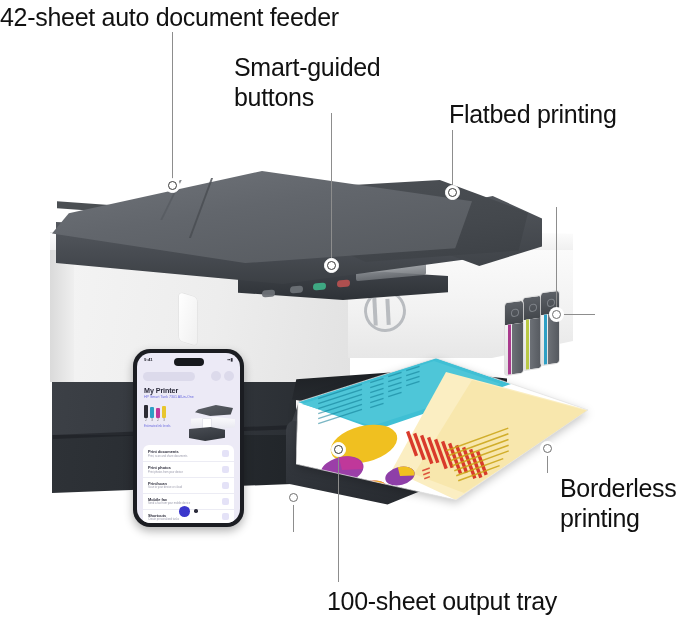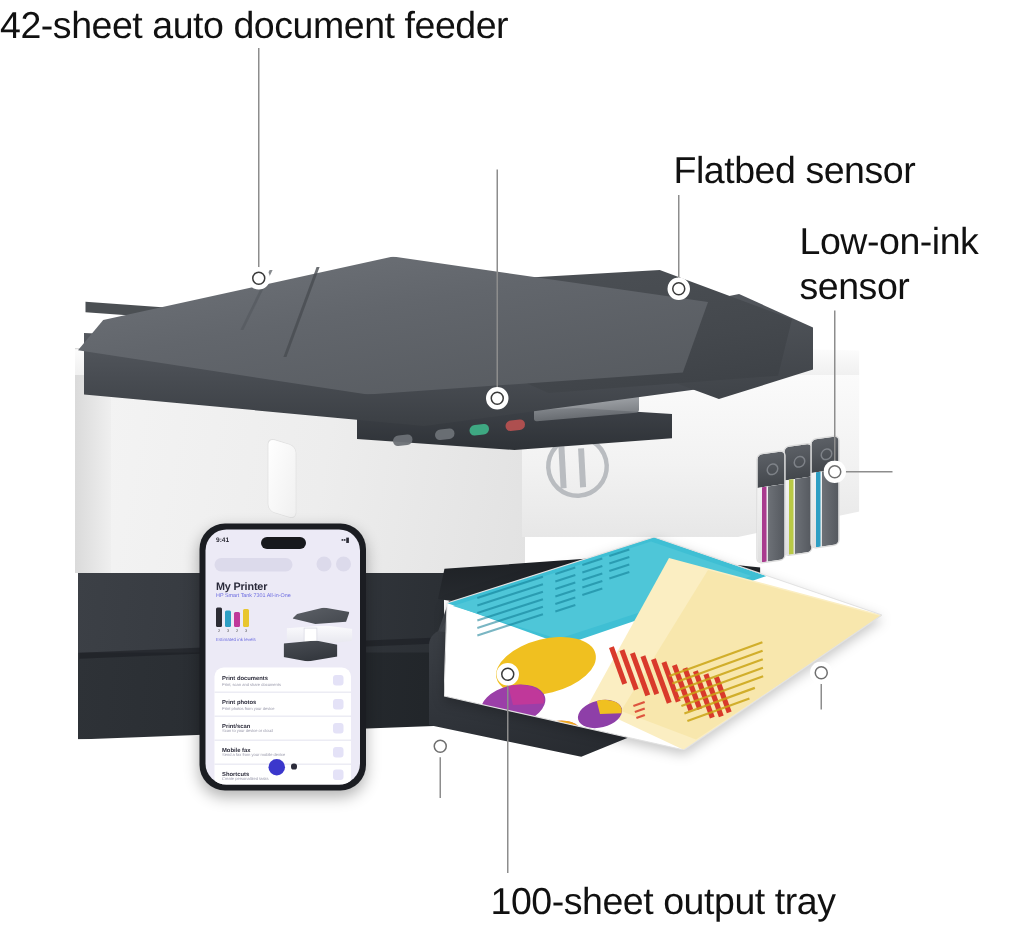--- a/index.html
+++ b/index.html
@@ -657,39 +657,41 @@
       </div>
     </div>
   </div>
 
   <div class="callout-label" style="left:0px; top:2px;">42-sheet auto document feeder</div>
   <div class="leader" style="left:172px; top:32px; height:153px;"></div>
   <div class="marker on-dark" style="left:165px; top:178px;">
       <i></i>
     </div>
 
+  <div class="callout-label" style="left:234px; top:52px;">Smart-guided
+buttons</div>
   <div class="leader" style="left:331px; top:113px; height:150px;"></div>
   <div class="marker on-dark" style="left:324px; top:258px;">
       <i></i>
     </div>
 
-  <div class="callout-label" style="left:449px; top:99px;">Flatbed sensor</div>
+  <div class="callout-label" style="left:449px; top:99px;">Flatbed printing</div>
   <div class="leader" style="left:452px; top:130px; height:60px;"></div>
   <div class="marker on-dark" style="left:445px; top:185px;">
       <i></i>
     </div>
 
-  <div class="callout-label" style="left:533px; top:146px;">Low-on-ink
-sensor</div>
   <div class="leader" style="left:556px; top:207px; height:108px;"></div>
   <div class="leader horiz" style="left:563px; top:314px; width:32px; height:1.4px;"></div>
   <div class="marker on-light" style="left:549px; top:307px;">
       <i></i>
     </div>
 
+  <div class="callout-label" style="left:560px; top:473px;">Borderless
+printing</div>
   <div class="leader" style="left:547px; top:455px; height:18px;"></div>
   <div class="marker on-light" style="left:540px; top:441px;">
       <i></i>
     </div>
 
   <div class="leader" style="left:293px; top:497px; height:35px;"></div>
   <div class="marker on-light" style="left:286px; top:490px;">
       <i></i>
     </div>
 

